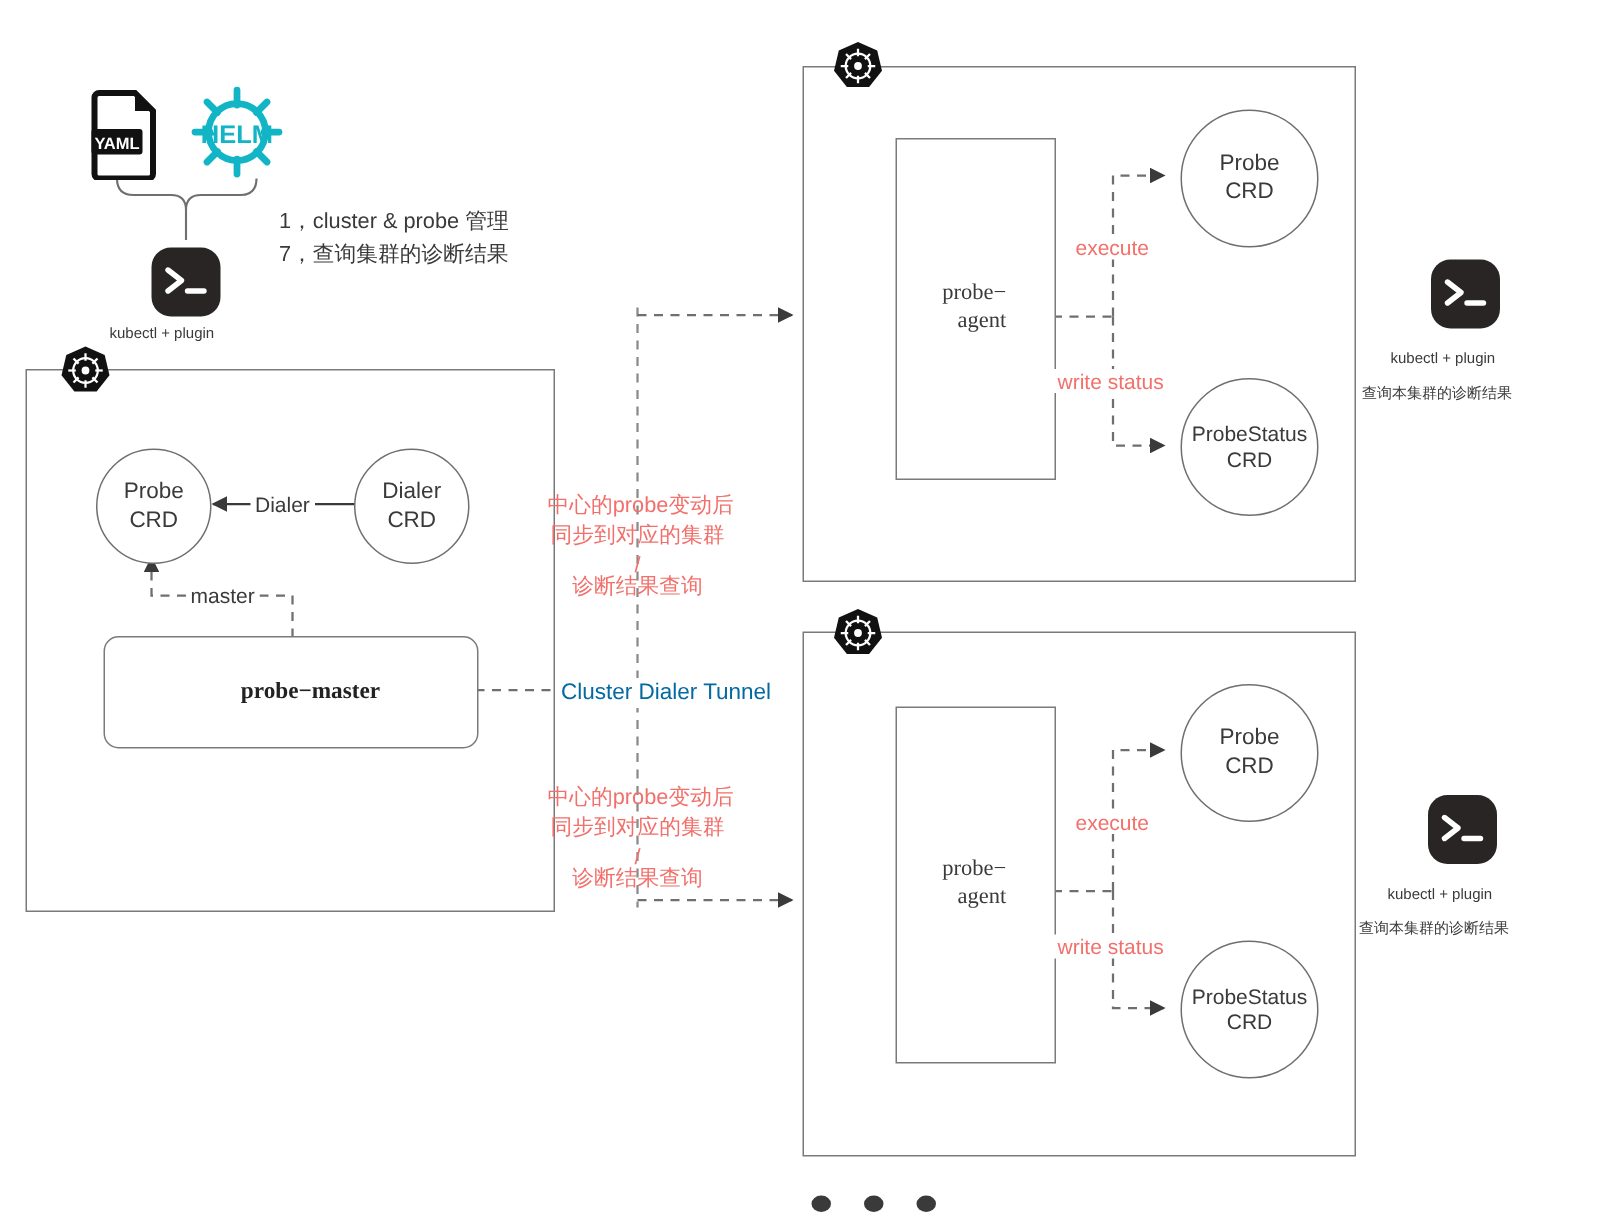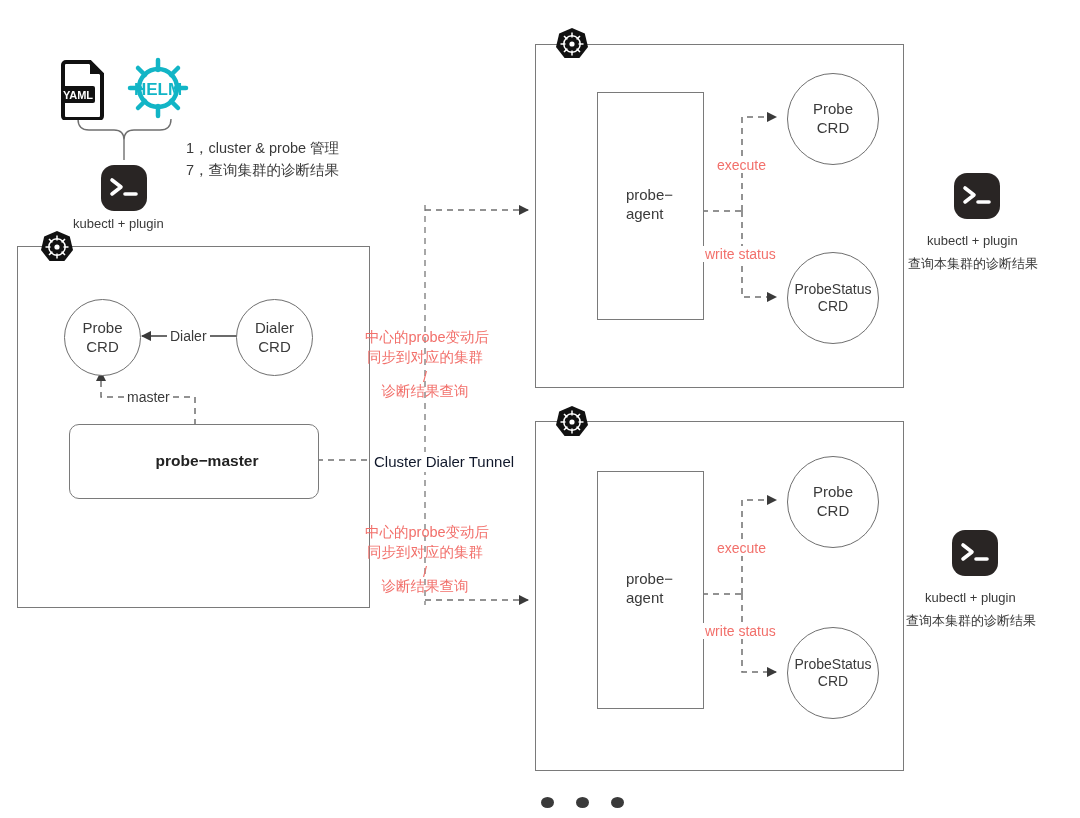--- a/index.html
+++ b/index.html
@@ -7,39 +7,39 @@
     width:1080px;height:818px;
     background:#ffffff;
     font-family:"Liberation Sans","DejaVu Sans",sans-serif;
     color:#333333;
     overflow:hidden;
   }
   #stage{position:relative;width:1080px;height:818px;}
   svg.layer{position:absolute;left:0;top:0;width:1080px;height:818px;overflow:visible;}
   .boxlabel{
     position:absolute;display:flex;align-items:center;justify-content:center;
-    text-align:left;line-height:1.25;
+    text-align:right;line-height:1.25;font-family:Liberation Serif, serif;
   }
   .cluster-box{
     position:absolute;border:1.6px solid #7a7a7a;background:transparent;
   }
   .plain-box{
     position:absolute;border:1.3px solid #7a7a7a;background:#ffffff;
   }
   .rounded-box{
     position:absolute;border:1.3px solid #7a7a7a;background:#ffffff;border-radius:10px;
   }
   .circle{
     position:absolute;border:1.3px solid #6f6f6f;border-radius:50%;background:#ffffff;
     display:flex;align-items:center;justify-content:center;text-align:center;
     font-size:15px;color:#3a3a3a;line-height:1.25;
   }
-  .lbl{position:absolute;font-size:13px;color:#3a3a3a;line-height:1.3;white-space:nowrap;}
+  .lbl{position:absolute;font-size:10px;color:#3a3a3a;line-height:1.3;white-space:nowrap;}
   .lbl-red{position:absolute;font-size:14.5px;color:#f2706b;line-height:1.45;white-space:nowrap;margin-top:24px;}
-  .lbl-green{position:absolute;font-size:15px;color:#0f172a;line-height:1.3;white-space:nowrap;}
+  .lbl-green{position:absolute;font-size:15px;color:#0369a1;line-height:1.3;white-space:nowrap;}
   .lbl-edge{
     position:absolute;font-size:14px;color:#3a3a3a;background:#ffffff;
     padding:0 3px;white-space:nowrap;
   }
   .lbl-edge-red{
     position:absolute;font-size:14px;color:#f2706b;background:#ffffff;
     padding:0 4px;white-space:nowrap;
   }
   .strong{font-weight:bold;}
   .center-txt{text-align:center;}

